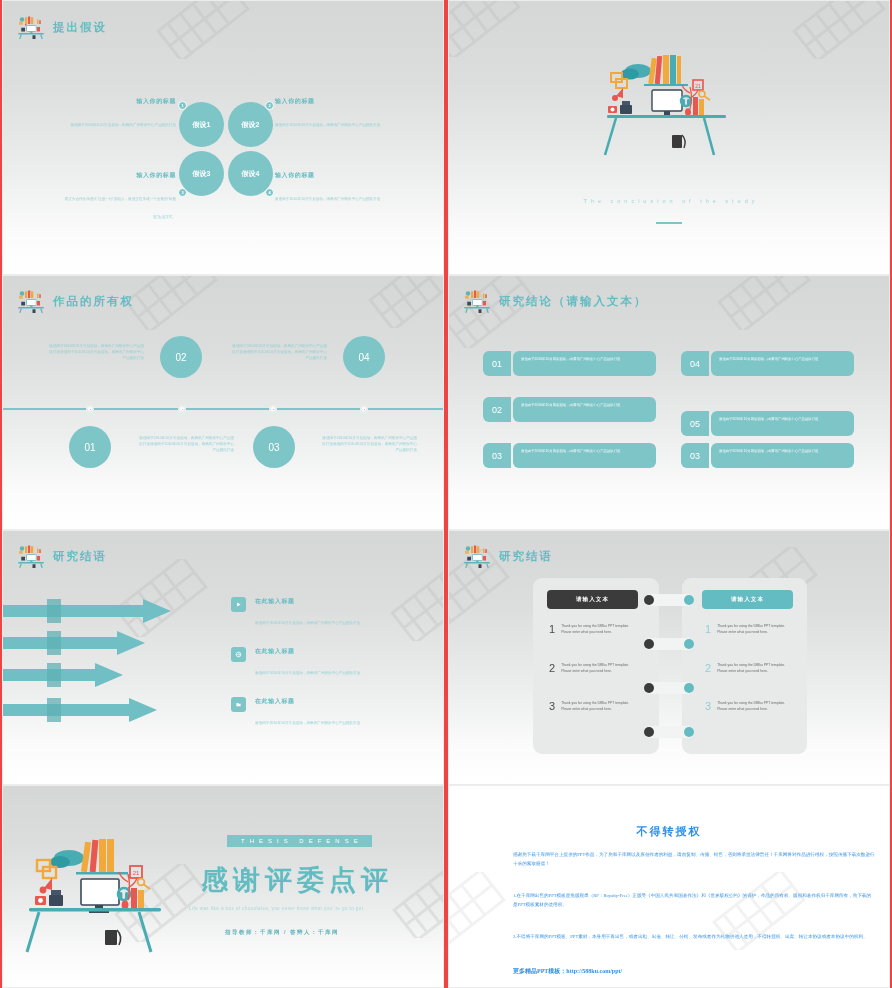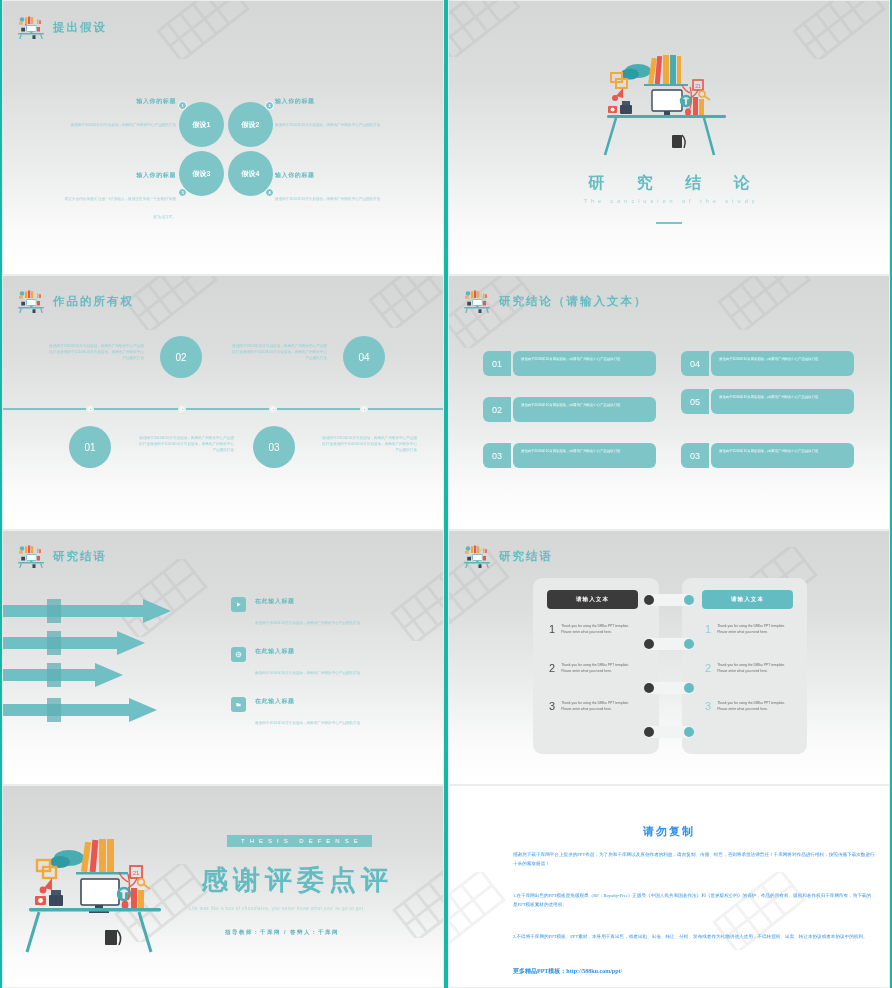--- a/index.html
+++ b/index.html
@@ -3,21 +3,21 @@
 <meta charset="utf-8">
 <style>
   * { box-sizing: border-box; margin:0; padding:0; }
   html,body { width:892px; height:988px; background:#ffffff;
     font-family:"Liberation Sans", sans-serif; overflow:hidden; }
 
   .grid { position:relative; width:892px; height:988px; display:grid;
     grid-template-columns:446px 446px;
     grid-template-rows:275px 255px 255px 203px; }
 
-  .slide { position:relative; overflow:hidden; background:#14b8a6; }
+  .slide { position:relative; overflow:hidden; background:#ef4444; }
   .inner { position:absolute; left:2px; right:2px; top:0; bottom:0;
     background:linear-gradient(to bottom,#d5d6d6 0%,#dcdddd 30%,#eceded 62%,#fbfbfb 85%,#ffffff 100%);
     border:1px solid #ececec; overflow:hidden; }
   .inner.flat { background:#ffffff; }
 
   
   .wm { position:absolute; pointer-events:none; opacity:.30;
     width:120px; height:78px; }
   .wm svg { width:100%; height:100%; }
 
@@ -251,21 +251,20 @@
             <rect x="28" y="58" width="8" height="4" fill="#45566a"></rect>
           <rect x="14" y="63" width="9" height="7" rx="1" fill="#e8584f"></rect>
             <circle cx="18.5" cy="66.5" r="2" fill="#fff"></circle>
           <ellipse cx="94" cy="69" rx="3" ry="3.8" fill="#e8584f"></ellipse>
           <rect x="13" y="72" width="119" height="3" rx="1.2" fill="#4aacb3"></rect>
           <path d="M22 75 L11 112 M110 75 L120 112" stroke="#4aacb3" stroke-width="2.6" fill="none"></path>
           <rect x="78" y="92" width="10" height="13" rx="1" fill="#3a3a3a"></rect>
           <path d="M88 92 q5 5 2 13" stroke="#3a3a3a" stroke-width="1.4" fill="none"></path>
         </svg>
       </div>
-      <div class="zh-title">研 究 结 论</div>
       <div class="en-title">The conclusion of the study</div>
       <div class="rule"></div>
     </div>
   </div>
 
   <div class="slide s3">
     <div class="inner">
       <div class="wm" style="left:108px;top:-24px;">
         <svg viewBox="0 0 120 78">
             <g fill="none" stroke="#b9b9b9" stroke-width="3" transform="rotate(-38 60 39)">
@@ -379,21 +378,21 @@
         <div class="pill-txt">微信由于2010年10月筹划启动，由腾讯广州研发中心产品团队打造</div>
       </div>
       <div class="pill-row" style="left:34px;top:167px;">
         <div class="pill-num">03</div>
         <div class="pill-txt">微信由于2010年10月筹划启动，由腾讯广州研发中心产品团队打造</div>
       </div>
       <div class="pill-row" style="left:232px;top:75px;">
         <div class="pill-num">04</div>
         <div class="pill-txt">微信由于2010年10月筹划启动，由腾讯广州研发中心产品团队打造</div>
       </div>
-      <div class="pill-row" style="left:232px;top:113px;">
+      <div class="pill-row" style="left:232px;top:135px;">
         <div class="pill-num">05</div>
         <div class="pill-txt">微信由于2010年10月筹划启动，由腾讯广州研发中心产品团队打造</div>
       </div>
       <div class="pill-row" style="left:232px;top:167px;">
         <div class="pill-num">03</div>
         <div class="pill-txt">微信由于2010年10月筹划启动，由腾讯广州研发中心产品团队打造</div>
       </div>
     </div>
   </div>
 
@@ -668,21 +667,21 @@
       </div>
       <div class="wm" style="left:250px;top:86px;">
         <svg viewBox="0 0 120 78">
             <g fill="none" stroke="#d6d6d6" stroke-width="3" transform="rotate(-38 60 39)">
           <rect x="18" y="20" width="84" height="38"></rect>
               <path d="M30 20v38M46 20v38M62 20v38M78 20v38M18 39h84"></path>
             </g>
           </svg>
       </div>
 
-      <div class="c-title">请勿复制</div>
+      <div class="c-title">不得转授权</div>
       <div class="c-para" style="top:64px;">感谢您下载千库网平台上提供的PPT作品，为了您和千库网以及原创作者的利益，请勿复制、传播、销售，否则将承担法律责任！千库网将对作品进行维权，按照传播下载次数进行十倍的索取赔偿！</div>
       <div class="c-para" style="top:105px;">1.在千库网出售的PPT模板是免版税类（RF：Royalty-Free）正版受《中国人民共和国著作法》和《世界版权公约》的保护，作品的所有权、版权和著作权归千库网所有，您下载的是PPT模板素材的使用权。</div>
       <div class="c-para" style="top:146px;">2.不得将千库网的PPT模板、PPT素材，本身用于再出售，或者出租、出借、转让、分销、发布或者作为礼物供他人使用，不得转授权、出卖、转让本协议或者本协议中的权利。</div>
       <div class="c-link">更多精品PPT模板：http://588ku.com/ppt/</div>
     </div>
   </div>
 
 </div>
 
 </body></html>

